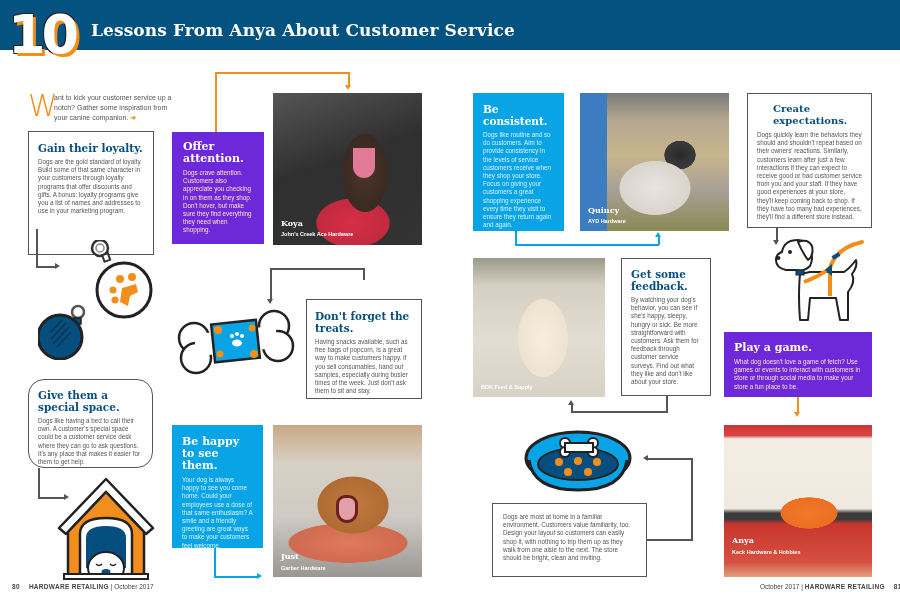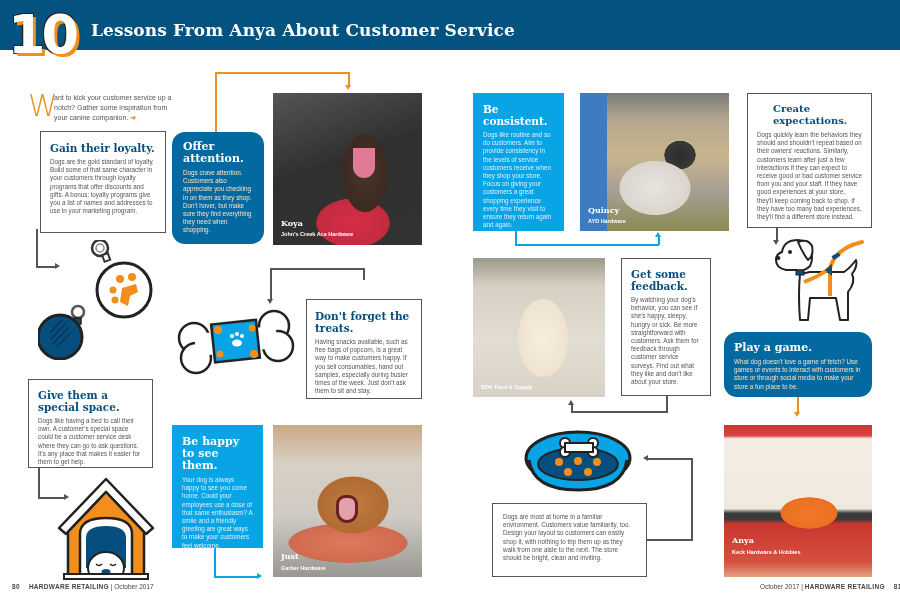--- a/index.html
+++ b/index.html
@@ -20,21 +20,21 @@
     text-shadow: 3px 3px 0 #f28f1c, -1px -1px 0 #222, 1px -1px 0 #222, -1px 1px 0 #222, 1px 1px 0 #222;
   }
 
   
   .intro-w { left: 28px; top: 91px; font-family: "DejaVu Sans", sans-serif; font-size: 30px; color: #f28f1c; line-height: 1; font-weight: 300; }
   .intro-text { left: 54px; top: 93px; width: 120px; font-size: 7px; color: #555; line-height: 10px; }
   .intro-arrow { color: #f28f1c; font-weight: bold; }
 
   
   .box-white { background: #fff; border: 1.5px solid #555; }
-  .box-orange { background: #0369a1; border-radius: 13px; }
+  .box-orange { background: #6d28d9; }
   .box-blue { background: #09a4e6; }
 
   .box h3 {
     font-family: "DejaVu Serif", serif; font-weight: bold; font-size: 10.5px; line-height: 12px;
     color: #064e7e; margin-bottom: 4px;
   }
   .box p { font-size: 6.3px; line-height: 8.2px; color: #555; }
   .box-orange h3, .box-blue h3 { color: #ffffff; }
   .box-orange p, .box-blue p { color: #fde2c4; }
   .box-blue p { color: #d9f2fd; }
@@ -59,21 +59,21 @@
 <div class="abs header-bar"></div>
 <div class="abs big-num">10</div>
 <div class="abs header-title">Lessons From Anya About Customer Service</div>
 
 <div class="abs intro-w">W</div>
 <div class="abs intro-text">
   <span>ant to kick your customer service up a notch? Gather some inspiration from your canine companion.</span>
   <span class="intro-arrow">➜</span>
 </div>
 
-<div class="abs box box-white" style="left:28px; top:131px; width:126px; height:102px; padding:10px 9px;margin-left:12px;">
+<div class="abs box box-white" style="left:28px; top:131px; width:126px; height:124px; padding:10px 9px;">
   <h3>Gain their loyalty.</h3>
   <p>Dogs are the gold standard of loyalty. Build some of that same character in your customers through loyalty programs that offer discounts and gifts. A bonus: loyalty programs give you a list of names and addresses to use in your marketing program.</p>
 </div>
 
 <div class="abs line-gray" style="left:36px; top:229px; width:1.5px; height:37px;"></div>
 <div class="abs line-gray" style="left:36px; top:266px; width:20px; height:1.5px;"></div>
 <div class="abs" style="left:55px; top:263px; width:0;height:0;border-top:3.5px solid transparent;border-bottom:3.5px solid transparent;border-left:5px solid #555;"></div>
 
 <svg class="abs" style="left:38px; top:240px;" width="120" height="120" viewBox="0 0 120 120">
   <circle cx="62" cy="8" r="8" fill="#fff" stroke="#333" stroke-width="2.5"></circle>
@@ -135,21 +135,21 @@
   <circle cx="61" cy="26" r="2" fill="#fff"></circle>
   <circle cx="66" cy="28" r="2" fill="#fff"></circle>
   <ellipse cx="61" cy="35" rx="5" ry="3.5" fill="#fff"></ellipse>
 </svg>
 
 <div class="abs box box-white" style="left:306px; top:299px; width:116px; height:100px; padding:10px 8px;">
   <h3>Don't forget the treats.</h3>
   <p>Having snacks available, such as free bags of popcorn, is a great way to make customers happy. If you sell consumables, hand out samples, especially during busier times of the week. Just don't ask them to sit and stay.</p>
 </div>
 
-<div class="abs box box-white" style="left:28px; top:379px; width:125px; height:89px; padding:9px 9px;">
+<div class="abs box box-white" style="left:28px; top:379px; width:125px; height:89px; padding:9px 9px;border-radius:16px;">
   <h3>Give them a special space.</h3>
   <p>Dogs like having a bed to call their own. A customer's special space could be a customer service desk where they can go to ask questions. It's any place that makes it easier for them to get help.</p>
 </div>
 <div class="abs line-gray" style="left:38px; top:468px; width:1.5px; height:30px;"></div>
 <div class="abs line-gray" style="left:38px; top:497px; width:26px; height:1.5px;"></div>
 <div class="abs" style="left:64px; top:494px; width:0;height:0;border-top:3.5px solid transparent;border-bottom:3.5px solid transparent;border-left:5px solid #555;"></div>
 
 <svg class="abs" style="left:56px; top:476px;" width="100" height="104" viewBox="0 0 100 104">
   <polygon points="50,3 97,52 90,58 50,16 10,58 3,52" fill="#fff" stroke="#222" stroke-width="2.5" stroke-linejoin="round"></polygon>
   <polygon points="50,16 88,56 88,100 12,100 12,56" fill="#f28f1c" stroke="#222" stroke-width="2.5"></polygon>

